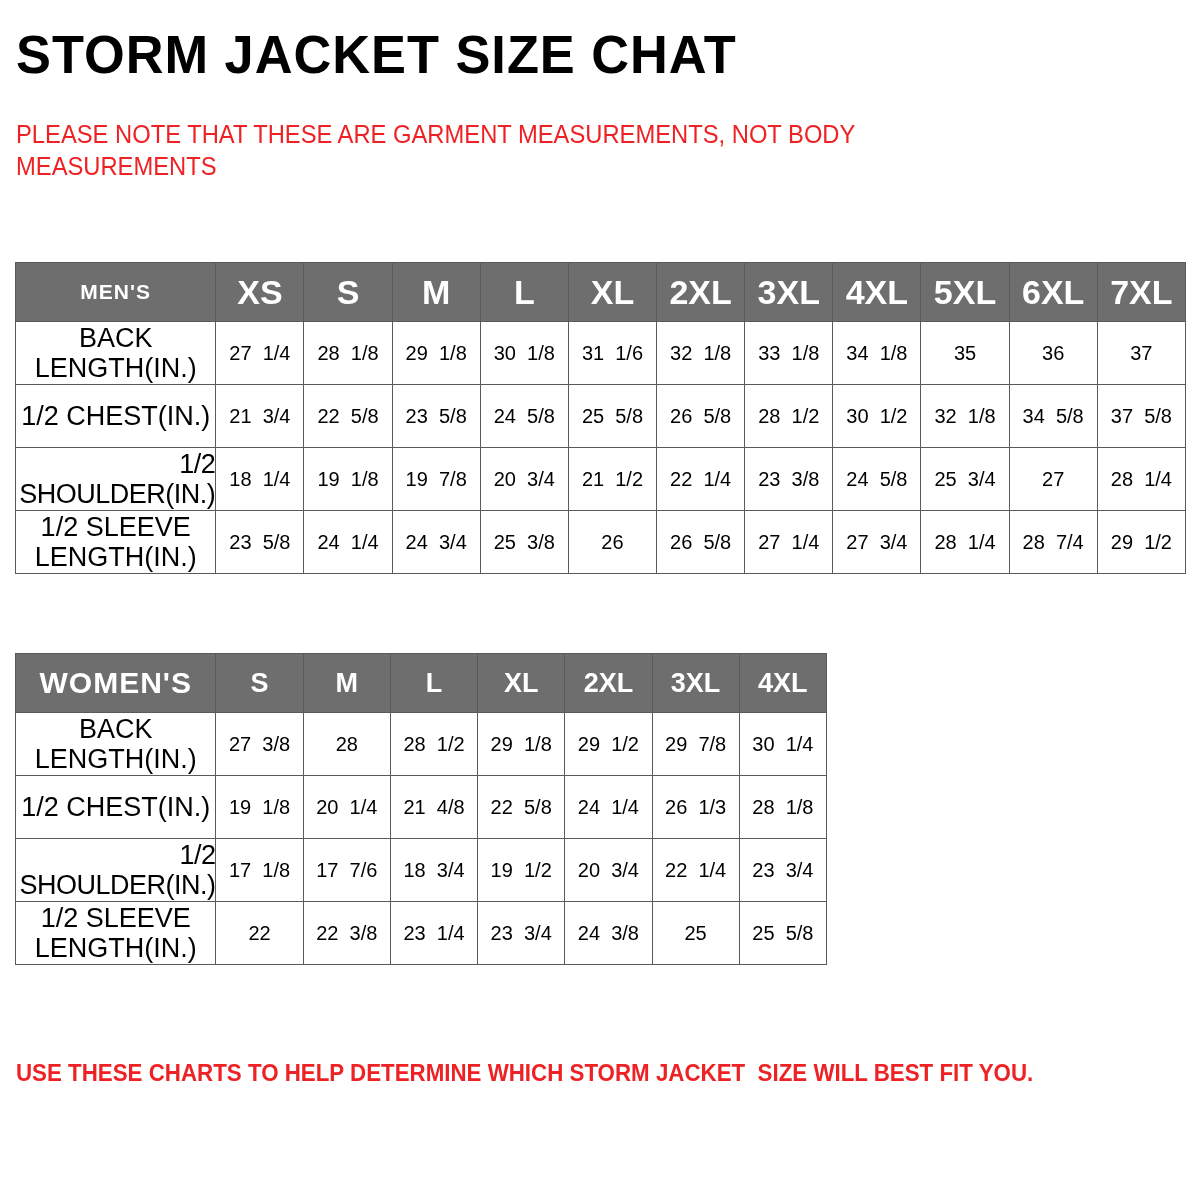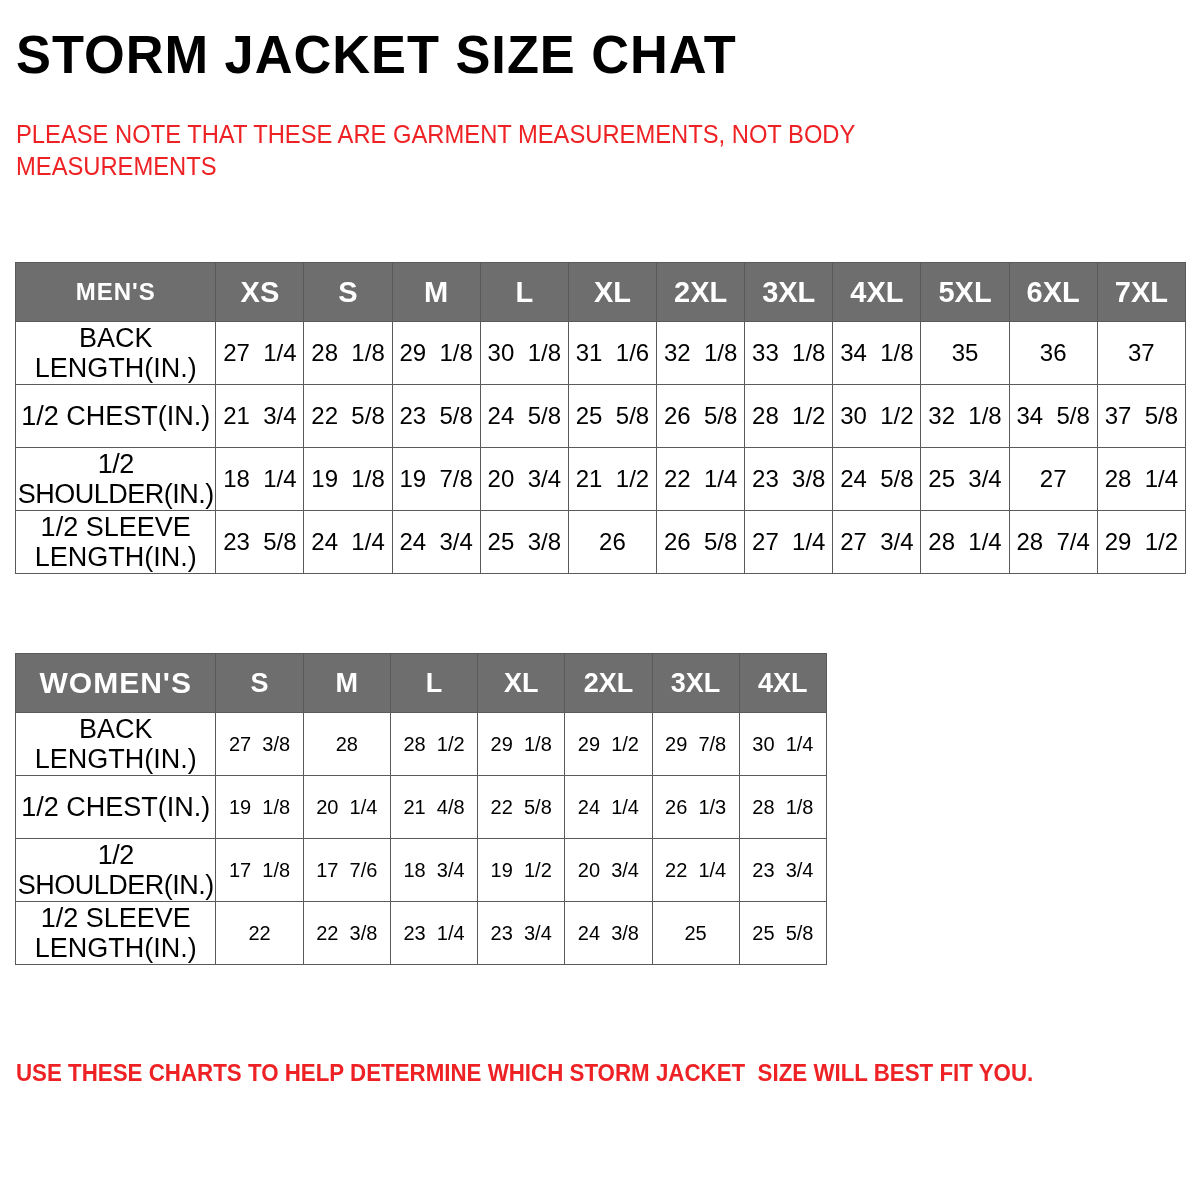--- a/index.html
+++ b/index.html
@@ -94,44 +94,44 @@
   }
 
   
   #mens-table {
     left: 15px;
     top: 262px;
     width: 1171px;
   }
   #mens-table .col-label { width: 200px; }
   #mens-table .col-size  { width: 88px; }
-  #mens-table thead th { height: 58px; font-size: 29px; }
-  #mens-table thead th.col-label { font-size: 24px; letter-spacing: 1px; }
+  #mens-table thead th { height: 58px; font-size: 34px; }
+  #mens-table thead th.col-label { font-size: 21px; letter-spacing: 1px; }
   #mens-table tbody tr { height: 63px; }
-  #mens-table tbody td { font-size: 24px; }
+  #mens-table tbody td { font-size: 20px; }
   #mens-table tbody td.row-label { font-size: 27px; font-weight: normal; line-height: 30px; }
 
   
   #womens-table {
     left: 15px;
     top: 653px;
     width: 812px;
   }
   #womens-table .col-label { width: 200px; }
   #womens-table .col-size  { width: 87px; }
   #womens-table thead th { height: 58px; font-size: 27px; }
   #womens-table thead th.col-label { font-size: 30px; letter-spacing: 1px; }
   #womens-table tbody tr { height: 63px; }
   #womens-table tbody td { font-size: 20px; }
   #womens-table tbody td.row-label { font-size: 27px; font-weight: normal; line-height: 30px; }
 
   
   td.row-label.two-line { line-height: 29px; white-space: pre-line; margin-top: 34px; }
   td.row-label.bold     { font-weight: bold; }
-  td.row-label.tight    { letter-spacing: -0.5px; }
+  td.row-label.tight    { letter-spacing: -0.5px; text-align: right; }
 
   .cell-val { display: block; white-space: pre; }
 </style>
 </head>
 <body>
 
 <div class="page">
 
   <div class="title">STORM JACKET SIZE CHAT</div>
 

